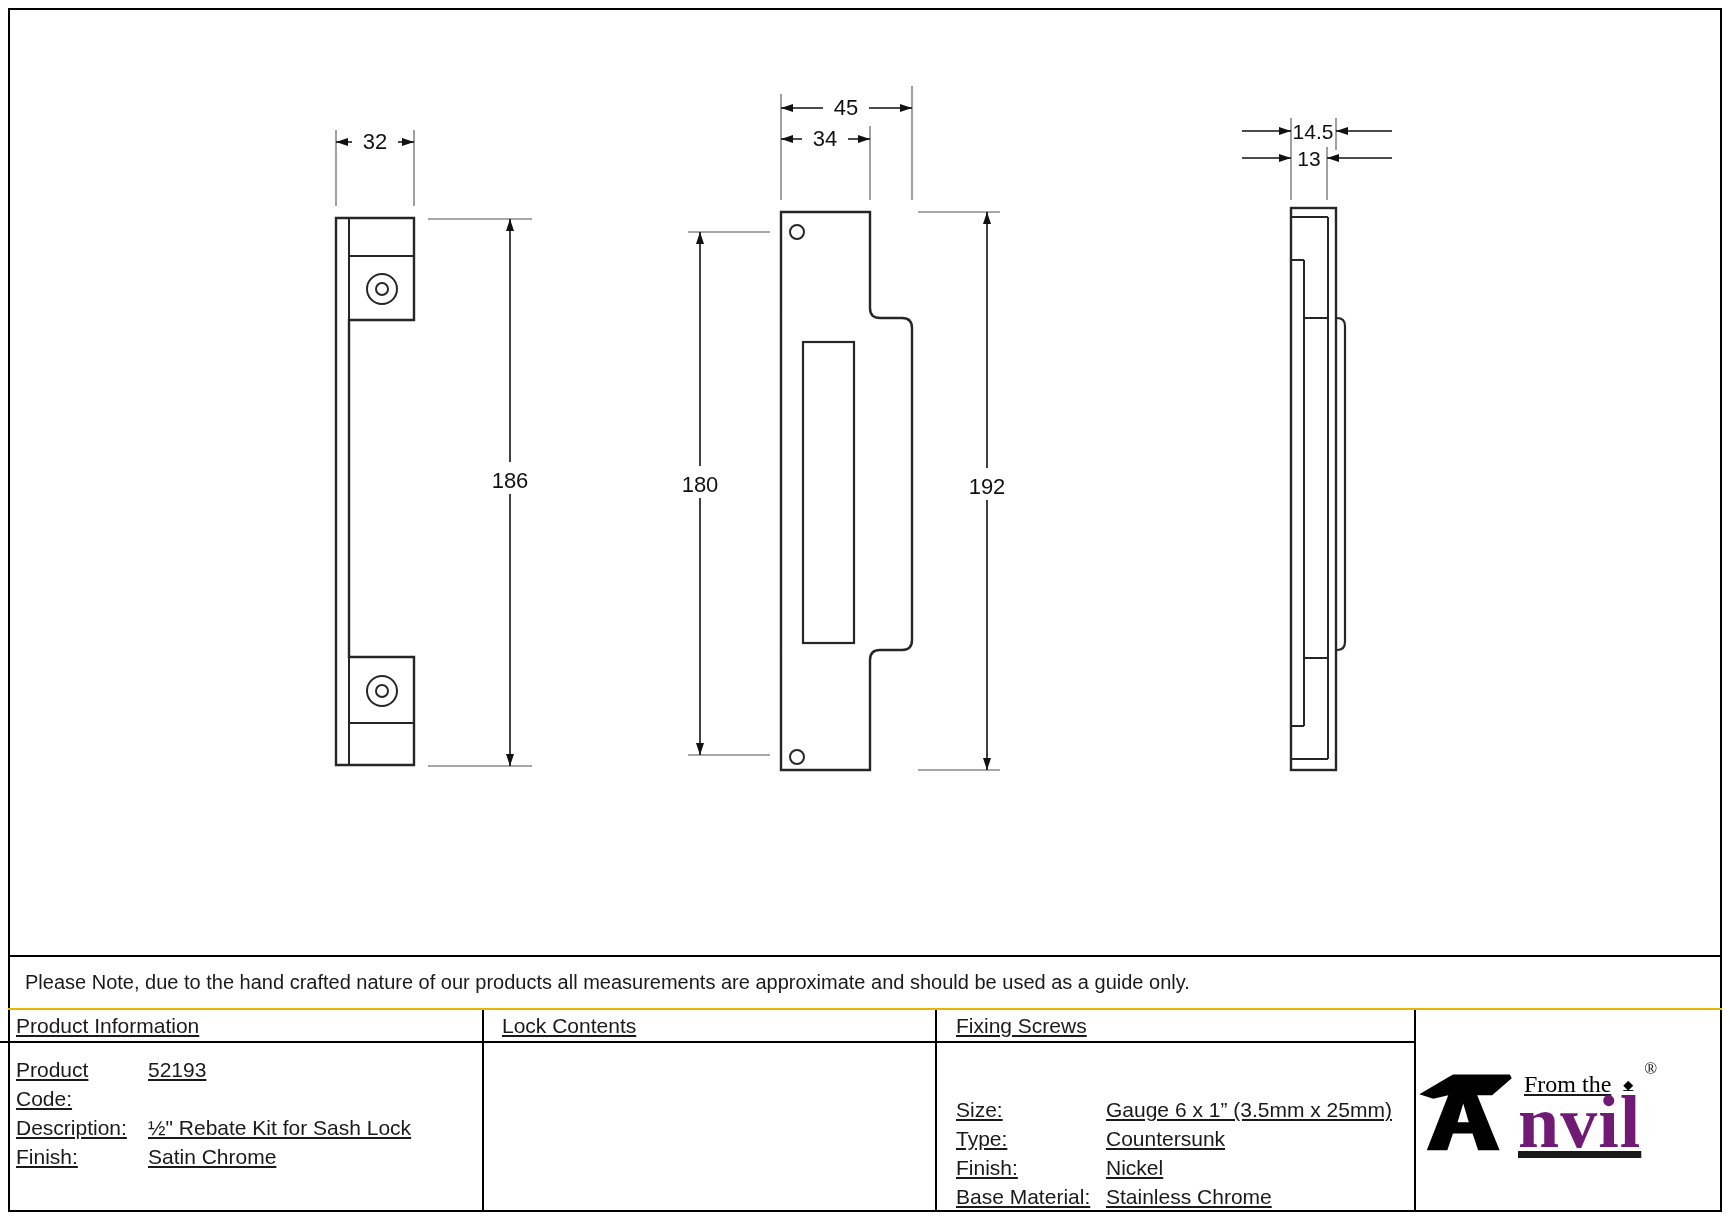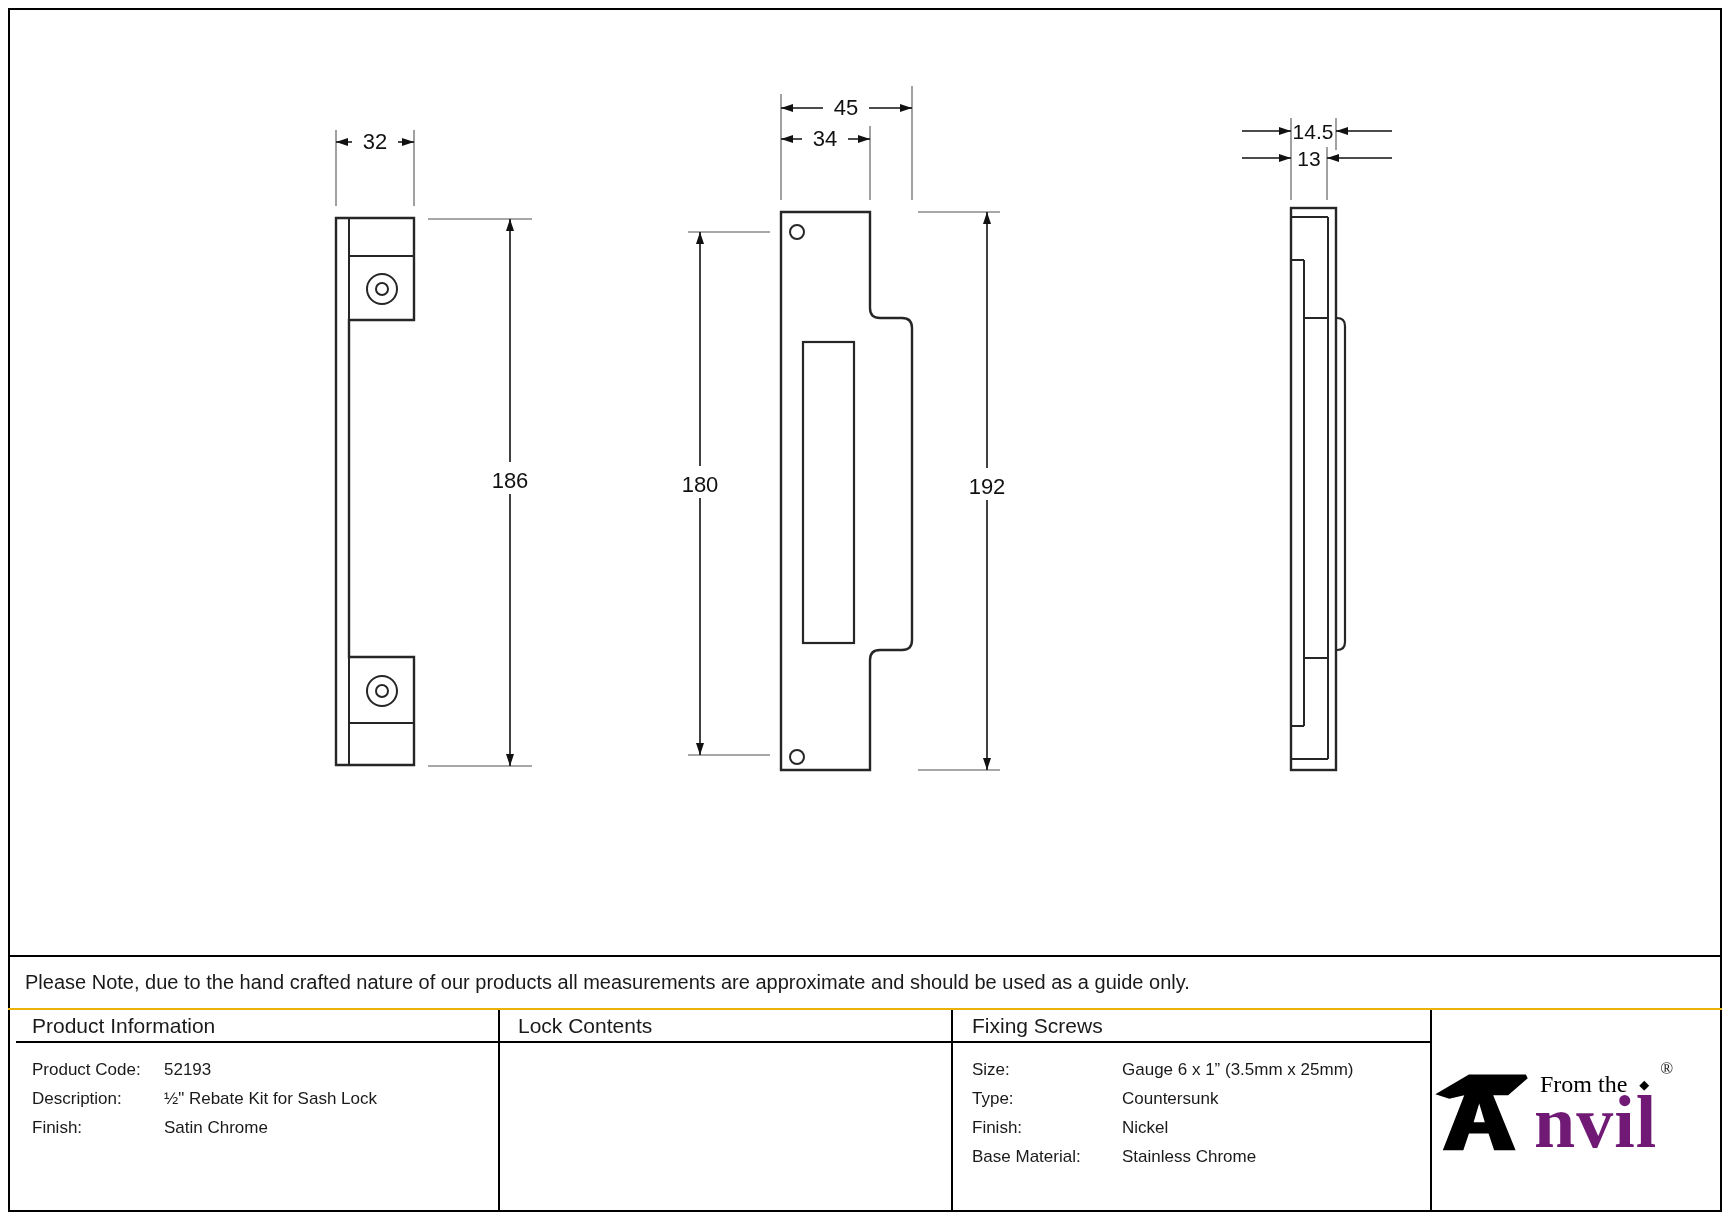--- a/index.html
+++ b/index.html
@@ -6,34 +6,34 @@
   body{width:1730px;height:1217px;position:relative;overflow:hidden;
        font-family:"Liberation Sans",sans-serif;color:#1a1a1a;}
   .frame{position:absolute;left:8px;top:8px;width:1714px;height:1204px;
          border:2px solid #000;box-sizing:border-box;}
   .drawing-svg{position:absolute;left:0;top:0;}
   
   .note-row{position:absolute;left:8px;top:955px;width:1714px;height:55px;
             box-sizing:border-box;border-top:2px solid #000;border-bottom:2px solid #eab308;
             display:flex;align-items:center;padding-left:17px;font-size:20px;}
   
-  .tbl{position:absolute;left:16px;top:1010px;width:1558px;height:202px;
-       display:grid;grid-template-columns:484px 453px 479px 1fr;}
+  .tbl{position:absolute;left:0;top:1010px;width:1558px;height:202px;
+       display:grid;grid-template-columns:484px 453px 479px 1fr;text-decoration:underline;}
   .col{box-sizing:border-box;border-right:2px solid #000;position:relative;}
   .col:last-child{border-right:none;}
   .hdr{height:33px;box-sizing:border-box;border-bottom:2px solid #000;
        display:flex;align-items:center;padding-left:16px;font-size:21px;}
-  .cellbody{padding:12px 8px 0 16px;font-size:17px;line-height:29px;}
+  .cellbody{padding:12px 8px 0 16px;font-size:21px;line-height:29px;}
   .kv{display:flex;}
   .kv .k{width:132px;flex:0 0 auto;}
   .col3 .kv .k{width:150px;}
   .col3 .hdr{padding-left:19px;}
   .col2 .hdr{padding-left:18px;}
   .col2 .cellbody{padding-left:18px;}
-  .col3 .cellbody{padding-left:19px;}
+  .col3 .cellbody{padding-left:19px;margin-top:40px;}
   
   .logo-col{display:flex;align-items:center;justify-content:center;}
   .brand{position:relative;display:flex;align-items:flex-end;}
   .brand-icon{display:block;}
   .brand-text{position:relative;margin-left:2px;}
   .brand-top{font-family:"Liberation Serif",serif;font-size:24px;color:#000;
              display:flex;align-items:center;margin-bottom:-6px;margin-left:6px;}
   .brand-diamond{font-size:13px;margin-left:12px;}
   .brand-reg{position:absolute;right:-16px;top:-12px;font-size:17px;
              font-family:"Liberation Serif",serif;}

